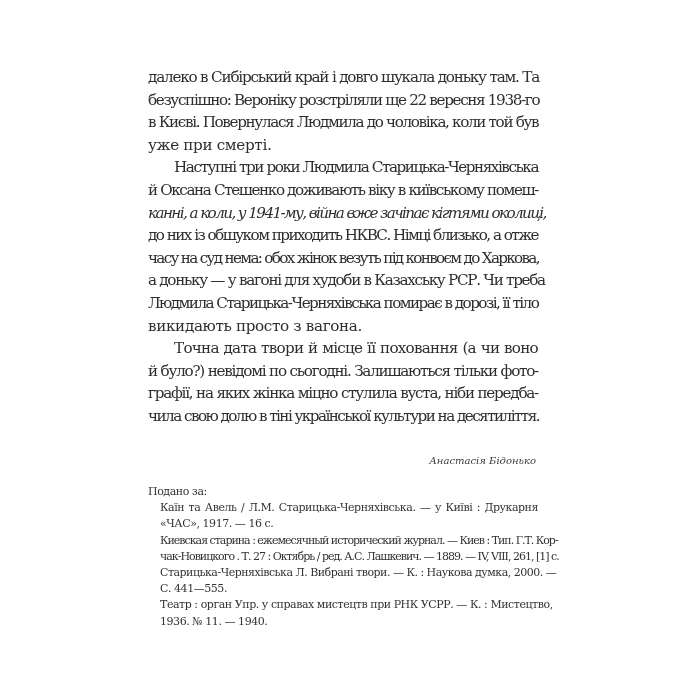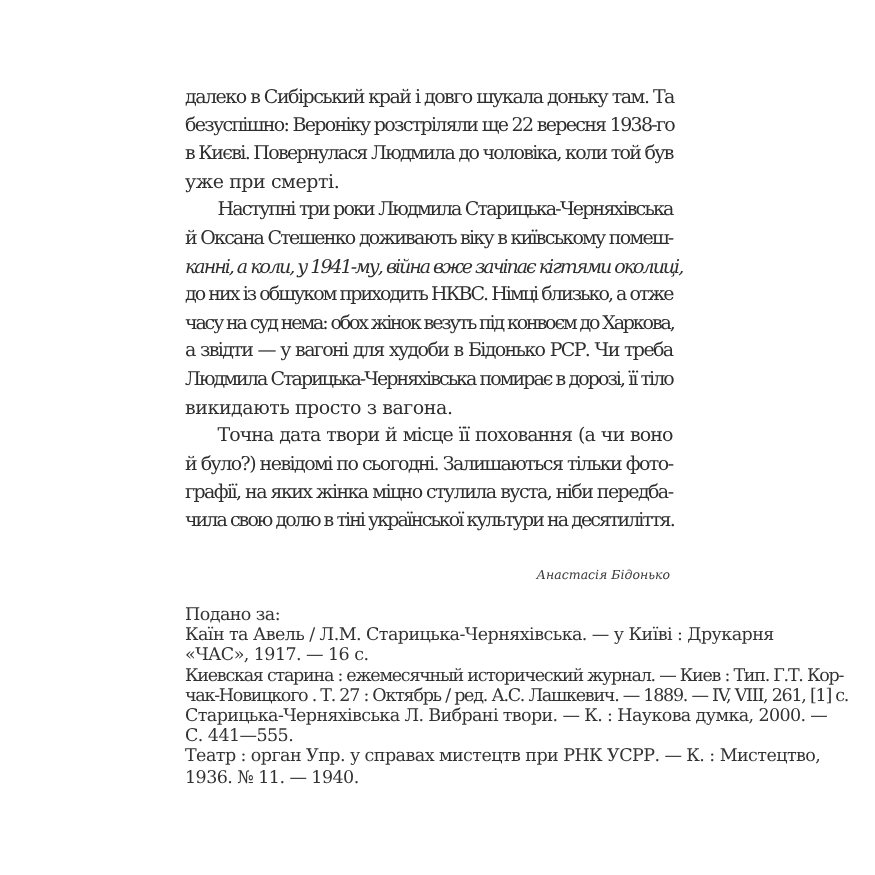--- a/index.html
+++ b/index.html
@@ -51,36 +51,37 @@
       line-height: 22px;
       color: #3a3a3a;
       padding-right: 2px;
     }
     .sources {
       position: absolute;
       left: 148px;
       top: 484px;
       width: 390px;
       font-family: "DejaVu Serif", "Liberation Serif", serif;
-      font-size: 14px;
+      font-size: 11px;
       line-height: 16.2px;
       color: #333333;
       letter-spacing: -0.45px;
     }
     .sources .heading {
       display: block;
     }
     .src {
       display: block;
     }
     .src .line {
       display: block;
       white-space: nowrap;
       text-align: justify;
       text-align-last: justify;
+      margin-left: 12px;
     }
     .src .line.last {
       text-align-last: left;
     }
   </style>
 </head>
 <body>
 
 <div class="page">
   <div class="body-text">
@@ -89,21 +90,21 @@
       <span class="line" style="letter-spacing: -1.35px;">безуспішно: Вероніку розстріляли ще 22 вересня 1938-го</span>
       <span class="line" style="letter-spacing: -1.35px;">в Києві. Повернулася Людмила до чоловіка, коли той був</span>
       <span class="line last">уже при смерті.</span>
     </p>
     <p class="para">
       <span class="line indent" style="letter-spacing: -1.45px;">Наступні три роки Людмила Старицька-Черняхівська</span>
       <span class="line" style="letter-spacing: -1.4px;">й Оксана Стешенко доживають віку в київському помеш-</span>
       <span class="line" style="letter-spacing: -1.6px; font-style: italic;">канні, а коли, у 1941-му, війна вже зачіпає кігтями околиці,</span>
       <span class="line" style="letter-spacing: -1.55px;">до них із обшуком приходить НКВС. Німці близько, а отже</span>
       <span class="line" style="letter-spacing: -1.7px;">часу на суд нема: обох жінок везуть під конвоєм до Харкова,</span>
-      <span class="line" style="letter-spacing: -1.3px;">а звідти — у вагоні для худоби в Бідонько РСР. Чи треба</span>
+      <span class="line" style="letter-spacing: -1.3px;">а доньку — у вагоні для худоби в Казахську РСР. Чи треба</span>
       <span class="line" style="letter-spacing: -1.55px;">Людмила Старицька-Черняхівська помирає в дорозі, її тіло</span>
       <span class="line last">викидають просто з вагона.</span>
     </p>
     <p class="para">
       <span class="line indent" style="letter-spacing: -0.75px;">Точна дата твори й місце її поховання (а чи воно</span>
       <span class="line" style="letter-spacing: -1.25px;">й було?) невідомі по сьогодні. Залишаються тільки фото-</span>
       <span class="line" style="letter-spacing: -1.25px;">графії, на яких жінка міцно стулила вуста, ніби передба-</span>
       <span class="line last" style="letter-spacing: -1.55px;">чила свою долю в тіні української культури на десятиліття.</span>
     </p>
   </div>

